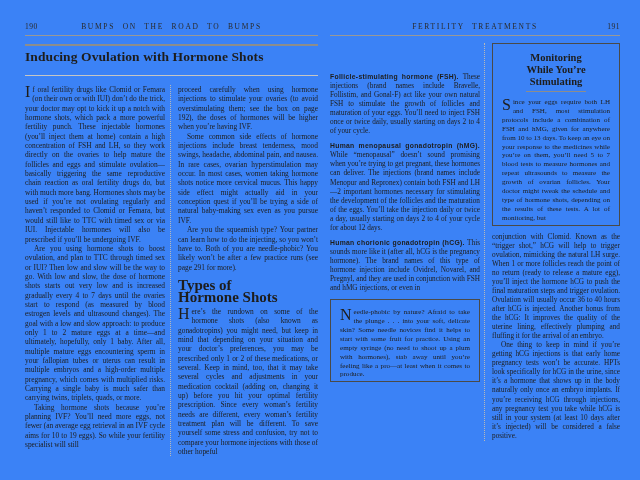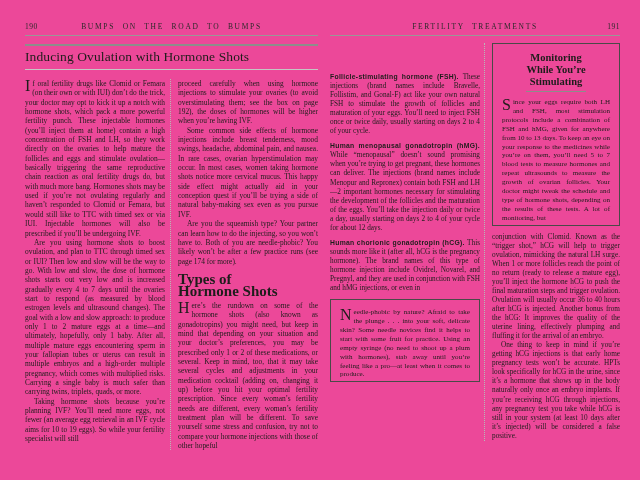--- a/index.html
+++ b/index.html
@@ -1,35 +1,35 @@
 <!DOCTYPE html>
 <html><head>
 <meta charset="utf-8">
 <style>
   html,body { margin:0; padding:0; }
   .spread {
     position:relative; width:640px; height:480px;
-    background:#ec4899; color:#1e1d1b;
+    background:#3b82f6; color:#1e1d1b;
     font-family:"Liberation Serif", serif;
     overflow:hidden;
   }
   .page { position:absolute; top:22px; }
   .lp-page { left:25px; width:293px; }
   .rp-page { left:330px; width:290px; }
 
   .phead { position:relative; text-align:center; font-size:7.5px; letter-spacing:1.7px; word-spacing:4px; color:#2a2a29; height:10px; line-height:10px; }
   .pnum { position:absolute; top:0; letter-spacing:0.5px; word-spacing:0; }
   .pnum-l { left:0; }
   .pnum-r { right:0; }
   .hrule { border-top:1px solid #989896; margin-top:3px; }
 
   .title-block { margin-top:8px; }
   .trule-top { border-top:2px solid #8d8d8b; }
   .trule-bot { border-top:1px solid #c6c6c4; }
-  .stitle { font-size:13.5px; font-weight:normal; margin:3px 0 4px; letter-spacing:0.1px; }
+  .stitle { font-size:13.5px; font-weight:bold; margin:3px 0 10px; letter-spacing:0.1px; }
 
   .page-body { display:flex; justify-content:space-between; align-items:flex-start; }
   .lp { margin-top:9px; }
   .rp { margin-top:7px; }
   .col { }
   .lp .col-l { width:140px; }
   .lp .col-r { width:148px; border-left:1px dotted #b8b8b6; padding-left:7px; box-sizing:border-box; }
   .rp .col-l { width:150px; padding-top:24px; box-sizing:border-box; }
   .rp .col-r { width:136px; border-left:1px dotted #b8b8b6; padding-left:7px; box-sizing:border-box; }
 
@@ -66,21 +66,21 @@
     </div>
     <div class="page-body lp">
         <div class="col col-l">
           <p class="para"><span class="dropcap">I</span>f oral fertility drugs like Clomid or Femara (on their own or with IUI) don’t do the trick, your doctor may opt to kick it up a notch with hormone shots, which pack a more powerful fertility punch. These injectable hormones (you’ll inject them at home) contain a high concentration of FSH and LH, so they work directly on the ovaries to help mature the follicles and eggs and stimulate ovulation—basically triggering the same reproductive chain reaction as oral fertility drugs do, but with much more bang. Hormones shots may be used if you’re not ovulating regularly and haven’t responded to Clomid or Femara, but would still like to TTC with timed sex or via IUI. Injectable hormones will also be prescribed if you’ll be undergoing IVF.</p>
           <p class="para indent">Are you using hormone shots to boost ovulation, and plan to TTC through timed sex or IUI? Then low and slow will be the way to go. With low and slow, the dose of hormone shots starts out very low and is increased gradually every 4 to 7 days until the ovaries start to respond (as measured by blood estrogen levels and ultrasound changes). The goal with a low and slow approach: to produce only 1 to 2 mature eggs at a time—and ultimately, hopefully, only 1 baby. After all, multiple mature eggs encountering sperm in your fallopian tubes or uterus can result in multiple embryos and a high-order multiple pregnancy, which comes with multiplied risks. Carrying a single baby is much safer than carrying twins, triplets, quads, or more.</p>
           <p class="para indent">Taking hormone shots because you’re planning IVF? You’ll need more eggs, not fewer (an average egg retrieval in an IVF cycle aims for 10 to 19 eggs). So while your fertility specialist will still</p>
         </div>
         <div class="col col-r">
           <p class="para">proceed carefully when using hormone injections to stimulate your ovaries (to avoid overstimulating them; see the box on page 192), the doses of hormones will be higher when you’re having IVF.</p>
           <p class="para indent">Some common side effects of hormone injections include breast tenderness, mood swings, headache, abdominal pain, and nausea. In rare cases, ovarian hyperstimulation may occur. In most cases, women taking hormone shots notice more cervical mucus. This happy side effect might actually aid in your conception quest if you’ll be trying a side of natural baby-making sex even as you pursue IVF.</p>
-          <p class="para indent">Are you the squeamish type? Your partner can learn how to do the injecting, so you won’t have to. Both of you are needle-phobic? You likely won’t be after a few practice runs (see page 174 for more).</p>
+          <p class="para indent">Are you the squeamish type? Your partner can learn how to do the injecting, so you won’t have to. Both of you are needle-phobic? You likely won’t be after a few practice runs (see page 291 for more).</p>
           <div class="subhead">Types of<br>Hormone Shots</div>
           <p class="para"><span class="dropcap">H</span>ere’s the rundown on some of the hormone shots (also known as gonadotropins) you might need, but keep in mind that depending on your situation and your doctor’s preferences, you may be prescribed only 1 or 2 of these medications, or several. Keep in mind, too, that it may take several cycles and adjustments in your medication cocktail (adding on, changing it up) before you hit your optimal fertility prescription. Since every woman’s fertility needs are different, every woman’s fertility treatment plan will be different. To save yourself some stress and confusion, try not to compare your hormone injections with those of other hopeful</p>
         </div>
       </div>
   </div>
 
   <div class="page rp-page">
     <div class="phead">
       <span class="rhead">FERTILITY TREATMENTS</span>
       <span class="pnum pnum-r">191</span>

